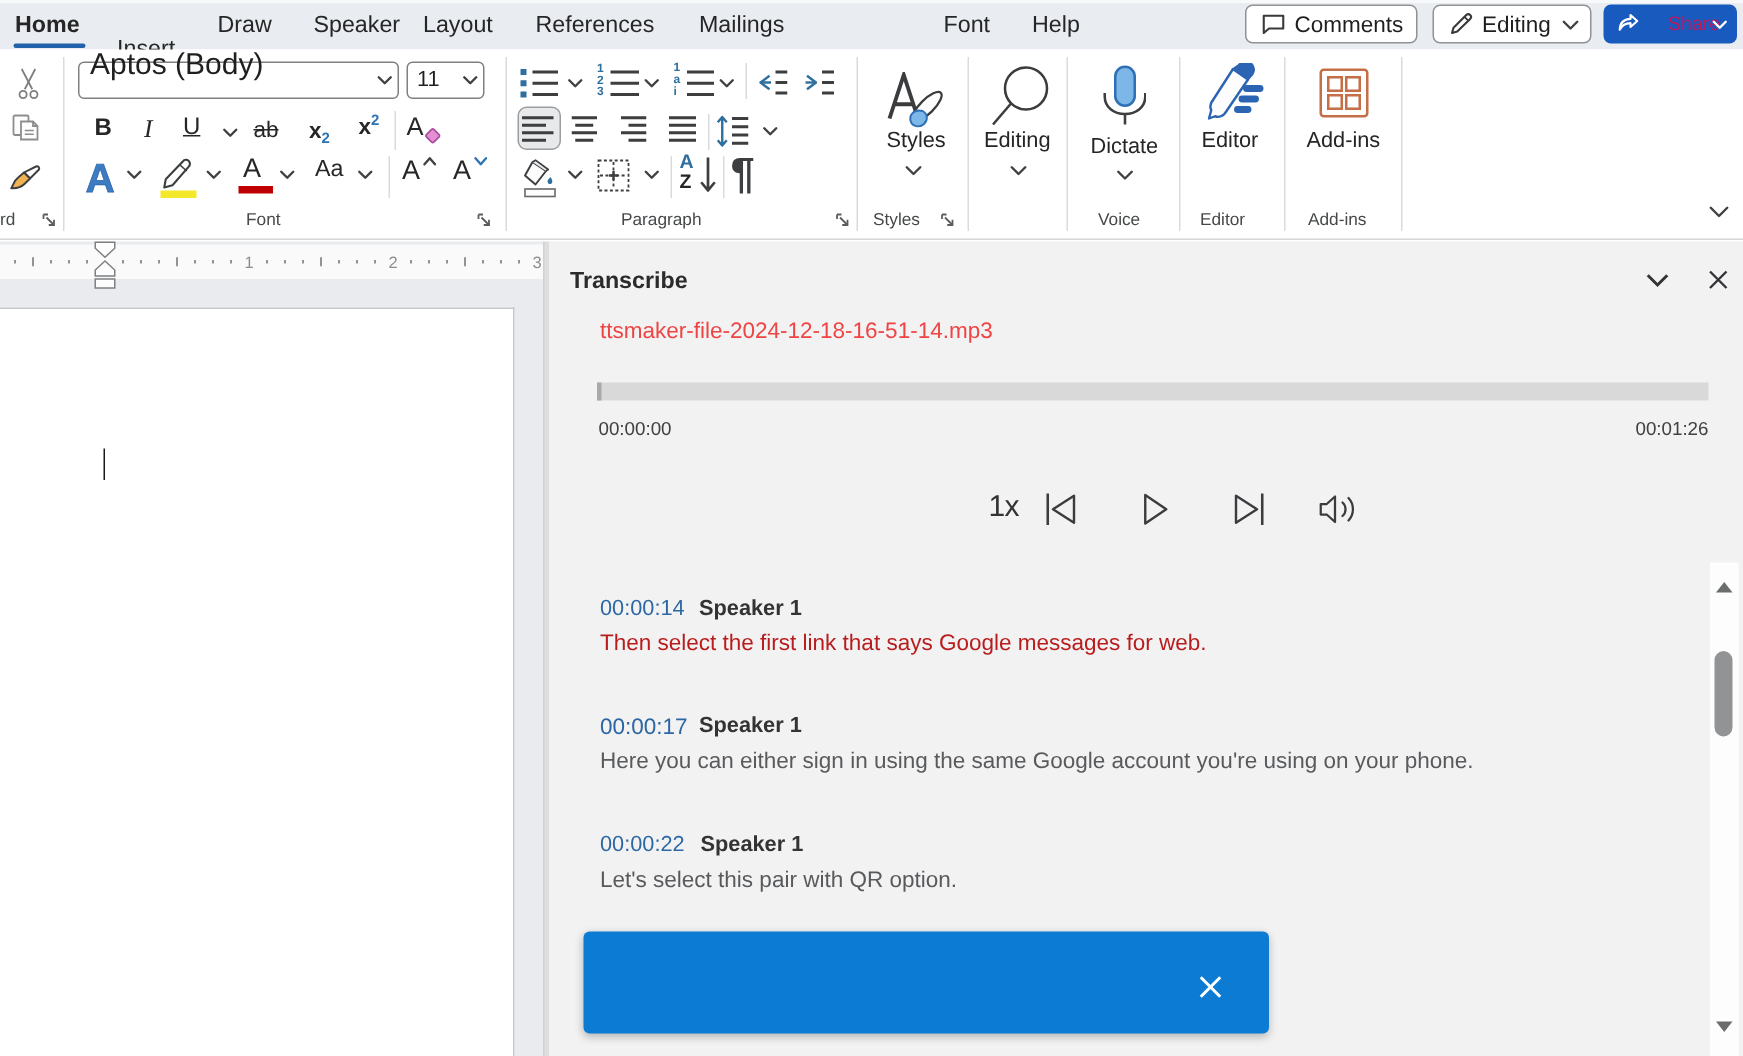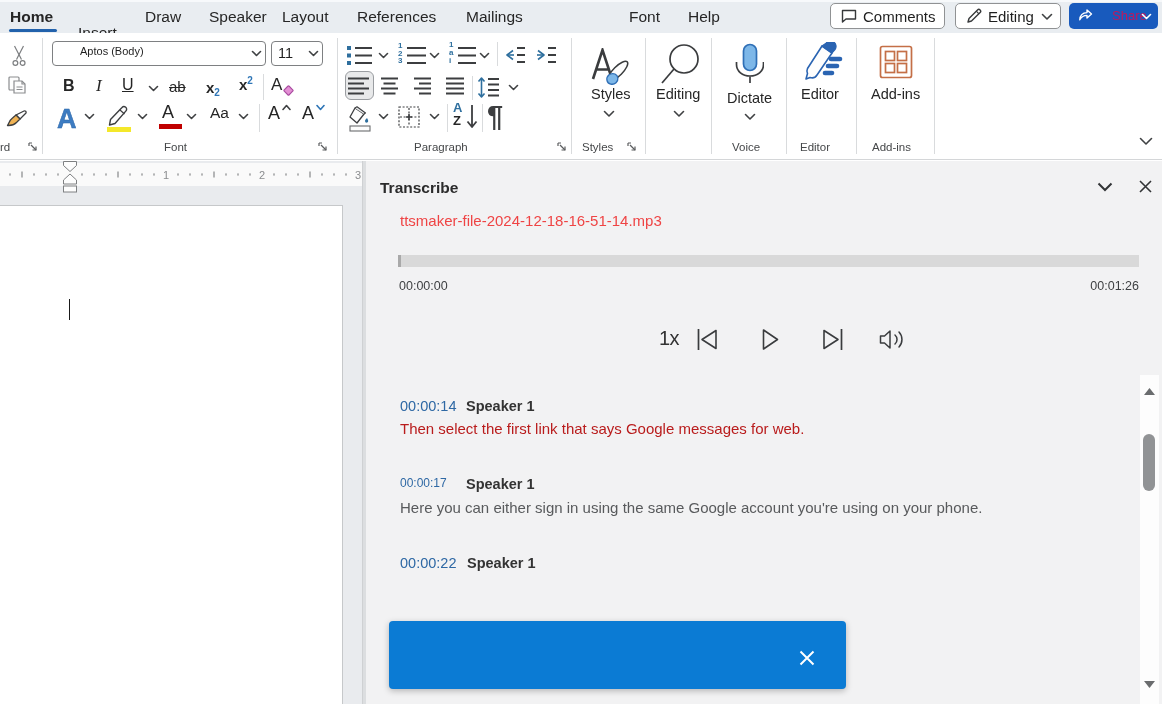--- a/index.html
+++ b/index.html
@@ -83,21 +83,21 @@
   <svg class="a" style="left:28px;top:142px;" width="10" height="10" viewBox="0 0 10 10">
     <g stroke="#5a5c5e" stroke-width="1.2" fill="none">
         <path d="M1 1 h3 M1 1 v3"></path>
         <path d="M3 3 L8 8"></path>
         <path d="M8 4.5 V8 H4.5"></path>
       </g>
   </svg>
   <div class="ribsep" style="left:42px;"></div>
 
   <div class="a" style="left:52px;top:41px;width:214px;height:25px;background:#fff;border:1px solid #7e8082;border-radius:4px;box-sizing:border-box;"></div>
-  <div class="a" style="left:60px;top:45px;font-size:11px;color:#1f1f1f;margin-left:20px;">Aptos (Body)</div>
+  <div class="a" style="left:60px;top:32px;font-size:20px;color:#1f1f1f;">Aptos (Body)</div>
   <svg class="a" style="left:251px;top:50px;" width="11" height="8" viewBox="0 0 11 8">
       <path class="chev" d="M1.5 1.5 L5.5 5.5 L9.5 1.5"></path>
     </svg>
   <div class="a" style="left:271px;top:41px;width:52px;height:25px;background:#fff;border:1px solid #7e8082;border-radius:4px;box-sizing:border-box;"></div>
   <div class="a" style="left:278px;top:45px;font-size:14.5px;color:#1f1f1f;">11</div>
   <svg class="a" style="left:308px;top:50px;" width="11" height="8" viewBox="0 0 11 8">
       <path class="chev" d="M1.5 1.5 L5.5 5.5 L9.5 1.5"></path>
     </svg>
 
   <div class="a" style="left:63px;top:77px;font-size:16px;font-weight:700;color:#262626;">B</div>
@@ -427,26 +427,27 @@
   <svg class="a" style="left:879px;top:328px;" width="28" height="23" viewBox="0 0 28 23">
     <path d="M1.5 8 h4 L11 3 v17 L5.5 15 h-4 z" fill="none" stroke="#3a3c3e" stroke-width="1.5" stroke-linejoin="round"></path>
     <path d="M16 7 a6 6 0 0 1 0 9" fill="none" stroke="#3a3c3e" stroke-width="1.5" stroke-linecap="round"></path>
     <path d="M20 4 a11 11 0 0 1 0 15" fill="none" stroke="#3a3c3e" stroke-width="1.5" stroke-linecap="round"></path>
   </svg>
 
   <div class="a" style="left:400px;top:398px;font-size:14.5px;color:#2e68a4;">00:00:14</div>
   <div class="a" style="left:466px;top:398px;font-size:14.5px;font-weight:700;color:#333;">Speaker 1</div>
   <div class="a" style="left:400px;top:420px;font-size:15px;color:#b91c1c;">Then select the first link that says Google messages for web.</div>
 
-  <div class="a" style="left:400px;top:476px;font-size:12px;color:#2e68a4;">00:00:17</div>
+  <div class="a" style="left:400px;top:476px;font-size:15px;color:#2e68a4;">00:00:17</div>
   <div class="a" style="left:466px;top:476px;font-size:14.5px;font-weight:700;color:#333;">Speaker 1</div>
   <div class="a" style="left:400px;top:499px;font-size:15px;color:#585a5c;">Here you can either sign in using the same Google account you're using on your phone.</div>
 
   <div class="a" style="left:400px;top:555px;font-size:14.5px;color:#2e68a4;">00:00:22</div>
   <div class="a" style="left:467px;top:555px;font-size:14.5px;font-weight:700;color:#333;">Speaker 1</div>
+  <div class="a" style="left:400px;top:578px;font-size:15px;color:#585a5c;">Let's select this pair with QR option.</div>
 
   <div class="a" style="left:389px;top:621px;width:457px;height:68px;background:#0b7bd4;border-radius:4px;box-shadow:0 2px 6px rgba(0,0,0,0.25);"></div>
   <svg class="a" style="left:799px;top:650px;" width="16" height="16" viewBox="0 0 16 16">
       <path d="M1.5 1.5 L14.5 14.5 M14.5 1.5 L1.5 14.5" stroke="#fff" stroke-width="2" fill="none"></path>
     </svg>
 
   <div class="a" style="left:1140px;top:375px;width:19px;height:329px;background:#fdfdfd;"></div>
   <svg class="a" style="left:1143px;top:387px;" width="13" height="9" viewBox="0 0 13 9">
       <path d="M6.5 1 L12 8 H1 z" fill="#6a6c6e"></path>
     </svg>

